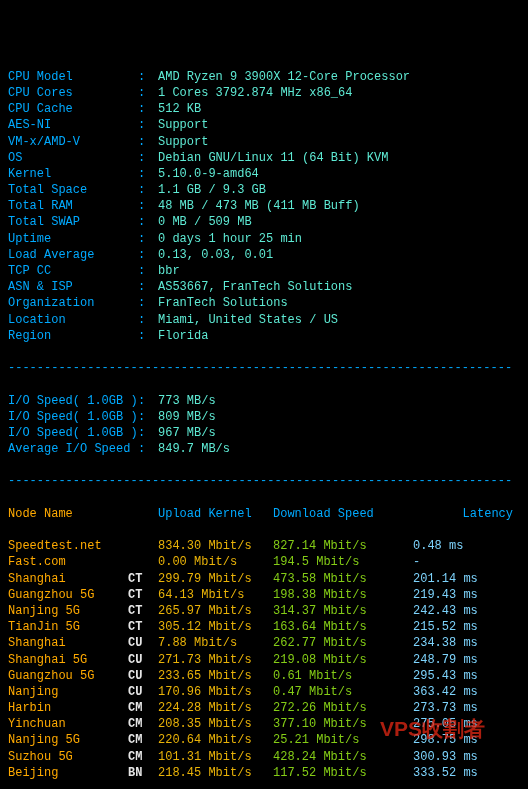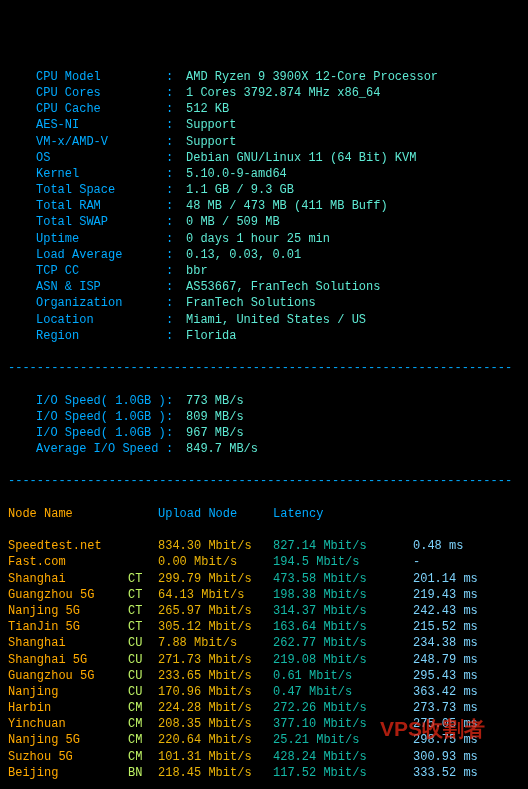--- a/index.html
+++ b/index.html
@@ -6,34 +6,34 @@
   body {
     background: #000;
     font-family: 'Courier New', monospace;
     font-size: 12px;
     color: #ccc;
     width: 528px;
     padding: 4px 8px;
     white-space: pre;
     line-height: 1.35;
   }
-  .row { display: flex; margin-left: 28px; }
+  .row { display: flex; }
   .label { color: #00aaff; width: 130px; flex-shrink: 0; }
   .colon { color: #00aaff; width: 20px; flex-shrink: 0; }
   .value { color: #5eead4; }
   .hr { color: #00aaff; overflow: hidden; }
   .table-row { display: flex; }
   .hdr { color: #00aaff; }
   .col-name { width: 120px; color: #ffaa00; }
-  .col-loc { width: 30px; color: #bef264; }
+  .col-loc { width: 30px; color: #e5e5e5; font-weight: bold; }
   .col-up { width: 115px; }
   .col-dl { width: 140px; }
   .col-lat { width: 100px; }
   .green { color: #eab308; }
-  .red { color: #14b8a6; }
+  .red { color: #84cc16; }
   .teal { color: #7dd3fc; }
   .watermark {
     position: absolute;
     left: 380px;
     top: 715px;
     font-family: "SimHei","Microsoft YaHei",sans-serif;
     font-size: 21px;
     font-weight: bold;
     color: rgba(230,40,20,0.75);
     pointer-events: none;
@@ -42,21 +42,21 @@
 </style>
 </head>
 <body>
 
 
 
 <div id="sys-block"><div class="row"><span class="label">CPU Model</span><span class="colon">: </span><span class="value">AMD Ryzen 9 3900X 12-Core Processor</span></div><div class="row"><span class="label">CPU Cores</span><span class="colon">: </span><span class="value">1 Cores 3792.874 MHz x86_64</span></div><div class="row"><span class="label">CPU Cache</span><span class="colon">: </span><span class="value">512 KB</span></div><div class="row"><span class="label">AES-NI</span><span class="colon">: </span><span class="value">Support</span></div><div class="row"><span class="label">VM-x/AMD-V</span><span class="colon">: </span><span class="value">Support</span></div><div class="row"><span class="label">OS</span><span class="colon">: </span><span class="value">Debian GNU/Linux 11 (64 Bit) KVM</span></div><div class="row"><span class="label">Kernel</span><span class="colon">: </span><span class="value">5.10.0-9-amd64</span></div><div class="row"><span class="label">Total Space</span><span class="colon">: </span><span class="value">1.1 GB / 9.3 GB</span></div><div class="row"><span class="label">Total RAM</span><span class="colon">: </span><span class="value">48 MB / 473 MB (411 MB Buff)</span></div><div class="row"><span class="label">Total SWAP</span><span class="colon">: </span><span class="value">0 MB / 509 MB</span></div><div class="row"><span class="label">Uptime</span><span class="colon">: </span><span class="value">0 days 1 hour 25 min</span></div><div class="row"><span class="label">Load Average</span><span class="colon">: </span><span class="value">0.13, 0.03, 0.01</span></div><div class="row"><span class="label">TCP CC</span><span class="colon">: </span><span class="value">bbr</span></div><div class="row"><span class="label">ASN &amp; ISP</span><span class="colon">: </span><span class="value">AS53667, FranTech Solutions</span></div><div class="row"><span class="label">Organization</span><span class="colon">: </span><span class="value">FranTech Solutions</span></div><div class="row"><span class="label">Location</span><span class="colon">: </span><span class="value">Miami, United States / US</span></div><div class="row"><span class="label">Region</span><span class="colon">: </span><span class="value">Florida</span></div></div>
 <div class="hr">----------------------------------------------------------------------</div>
 <div id="io-block"><div class="row"><span class="label">I/O Speed( 1.0GB )</span><span class="colon">: </span><span class="value">773 MB/s</span></div><div class="row"><span class="label">I/O Speed( 1.0GB )</span><span class="colon">: </span><span class="value">809 MB/s</span></div><div class="row"><span class="label">I/O Speed( 1.0GB )</span><span class="colon">: </span><span class="value">967 MB/s</span></div><div class="row"><span class="label">Average I/O Speed</span><span class="colon">: </span><span class="value">849.7 MB/s</span></div></div>
 <div class="hr">----------------------------------------------------------------------</div>
-<div id="hdr1" class="table-row"><span class="col-name hdr" style="width: 150px;">Node Name</span><span class="col-up hdr" style="width: 115px;">Upload Node</span><span class="col-lat hdr" style="width: 100px;">Latency</span></div>
+<div id="hdr1" class="table-row"><span class="col-name hdr" style="width: 150px;">Node Name</span><span class="col-up hdr" style="width: 115px;">Upload Kernel</span><span class="col-dl hdr" style="width: 140px;">Download Speed</span><span class="col-lat hdr" style="width: 100px; text-align: right;">Latency</span></div>
 <div id="st1"><div class="table-row"><span class="col-name">Speedtest.net</span><span class="col-loc"></span><span class="col-up green">834.30 Mbit/s</span><span class="col-dl red">827.14 Mbit/s</span><span class="col-lat teal">0.48 ms</span></div><div class="table-row"><span class="col-name">Fast.com</span><span class="col-loc"></span><span class="col-up green">0.00 Mbit/s</span><span class="col-dl red">194.5 Mbit/s</span><span class="col-lat teal">-</span></div><div class="table-row"><span class="col-name">Shanghai</span><span class="col-loc">CT</span><span class="col-up green">299.79 Mbit/s</span><span class="col-dl red">473.58 Mbit/s</span><span class="col-lat teal">201.14 ms</span></div><div class="table-row"><span class="col-name">Guangzhou 5G</span><span class="col-loc">CT</span><span class="col-up green">64.13 Mbit/s</span><span class="col-dl red">198.38 Mbit/s</span><span class="col-lat teal">219.43 ms</span></div><div class="table-row"><span class="col-name">Nanjing 5G</span><span class="col-loc">CT</span><span class="col-up green">265.97 Mbit/s</span><span class="col-dl red">314.37 Mbit/s</span><span class="col-lat teal">242.43 ms</span></div><div class="table-row"><span class="col-name">TianJin 5G</span><span class="col-loc">CT</span><span class="col-up green">305.12 Mbit/s</span><span class="col-dl red">163.64 Mbit/s</span><span class="col-lat teal">215.52 ms</span></div><div class="table-row"><span class="col-name">Shanghai</span><span class="col-loc">CU</span><span class="col-up green">7.88 Mbit/s</span><span class="col-dl red">262.77 Mbit/s</span><span class="col-lat teal">234.38 ms</span></div><div class="table-row"><span class="col-name">Shanghai 5G</span><span class="col-loc">CU</span><span class="col-up green">271.73 Mbit/s</span><span class="col-dl red">219.08 Mbit/s</span><span class="col-lat teal">248.79 ms</span></div><div class="table-row"><span class="col-name">Guangzhou 5G</span><span class="col-loc">CU</span><span class="col-up green">233.65 Mbit/s</span><span class="col-dl red">0.61 Mbit/s</span><span class="col-lat teal">295.43 ms</span></div><div class="table-row"><span class="col-name">Nanjing</span><span class="col-loc">CU</span><span class="col-up green">170.96 Mbit/s</span><span class="col-dl red">0.47 Mbit/s</span><span class="col-lat teal">363.42 ms</span></div><div class="table-row"><span class="col-name">Harbin</span><span class="col-loc">CM</span><span class="col-up green">224.28 Mbit/s</span><span class="col-dl red">272.26 Mbit/s</span><span class="col-lat teal">273.73 ms</span></div><div class="table-row"><span class="col-name">Yinchuan</span><span class="col-loc">CM</span><span class="col-up green">208.35 Mbit/s</span><span class="col-dl red">377.10 Mbit/s</span><span class="col-lat teal">275.05 ms</span></div><div class="table-row"><span class="col-name">Nanjing 5G</span><span class="col-loc">CM</span><span class="col-up green">220.64 Mbit/s</span><span class="col-dl red">25.21 Mbit/s</span><span class="col-lat teal">298.75 ms</span></div><div class="table-row"><span class="col-name">Suzhou 5G</span><span class="col-loc">CM</span><span class="col-up green">101.31 Mbit/s</span><span class="col-dl red">428.24 Mbit/s</span><span class="col-lat teal">300.93 ms</span></div><div class="table-row"><span class="col-name">Beijing</span><span class="col-loc">BN</span><span class="col-up green">218.45 Mbit/s</span><span class="col-dl red">117.52 Mbit/s</span><span class="col-lat teal">333.52 ms</span></div></div>
 
 
 
 
 
 <div class="watermark">VPS收割者</div>
 
 
 

